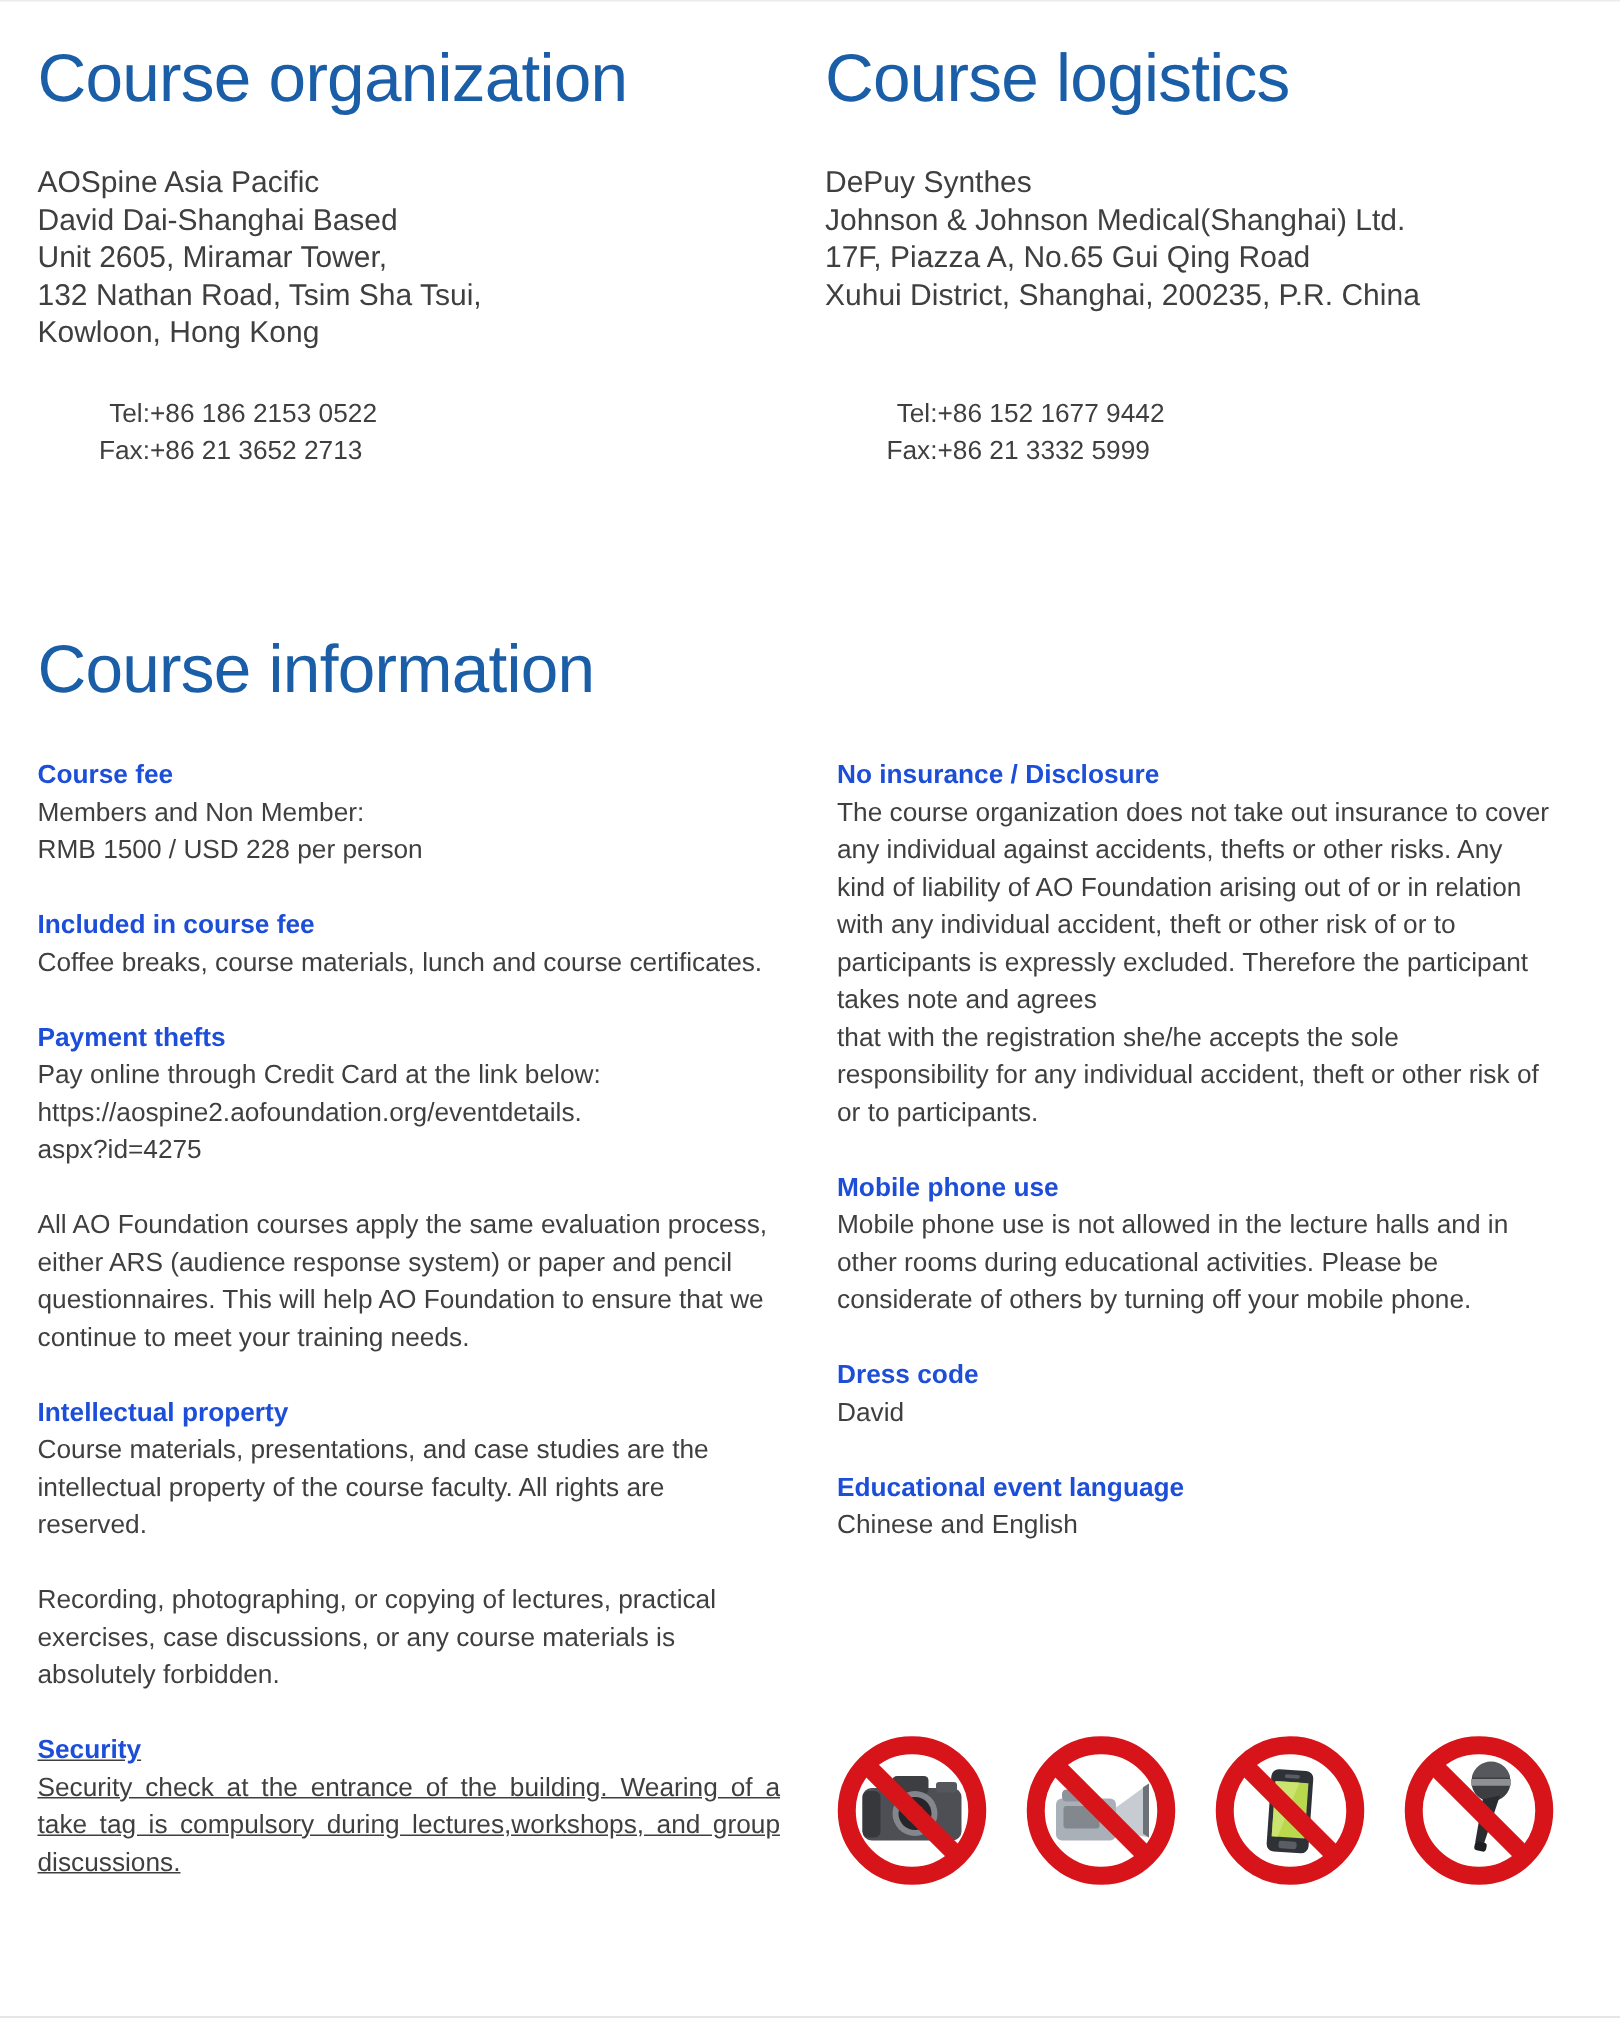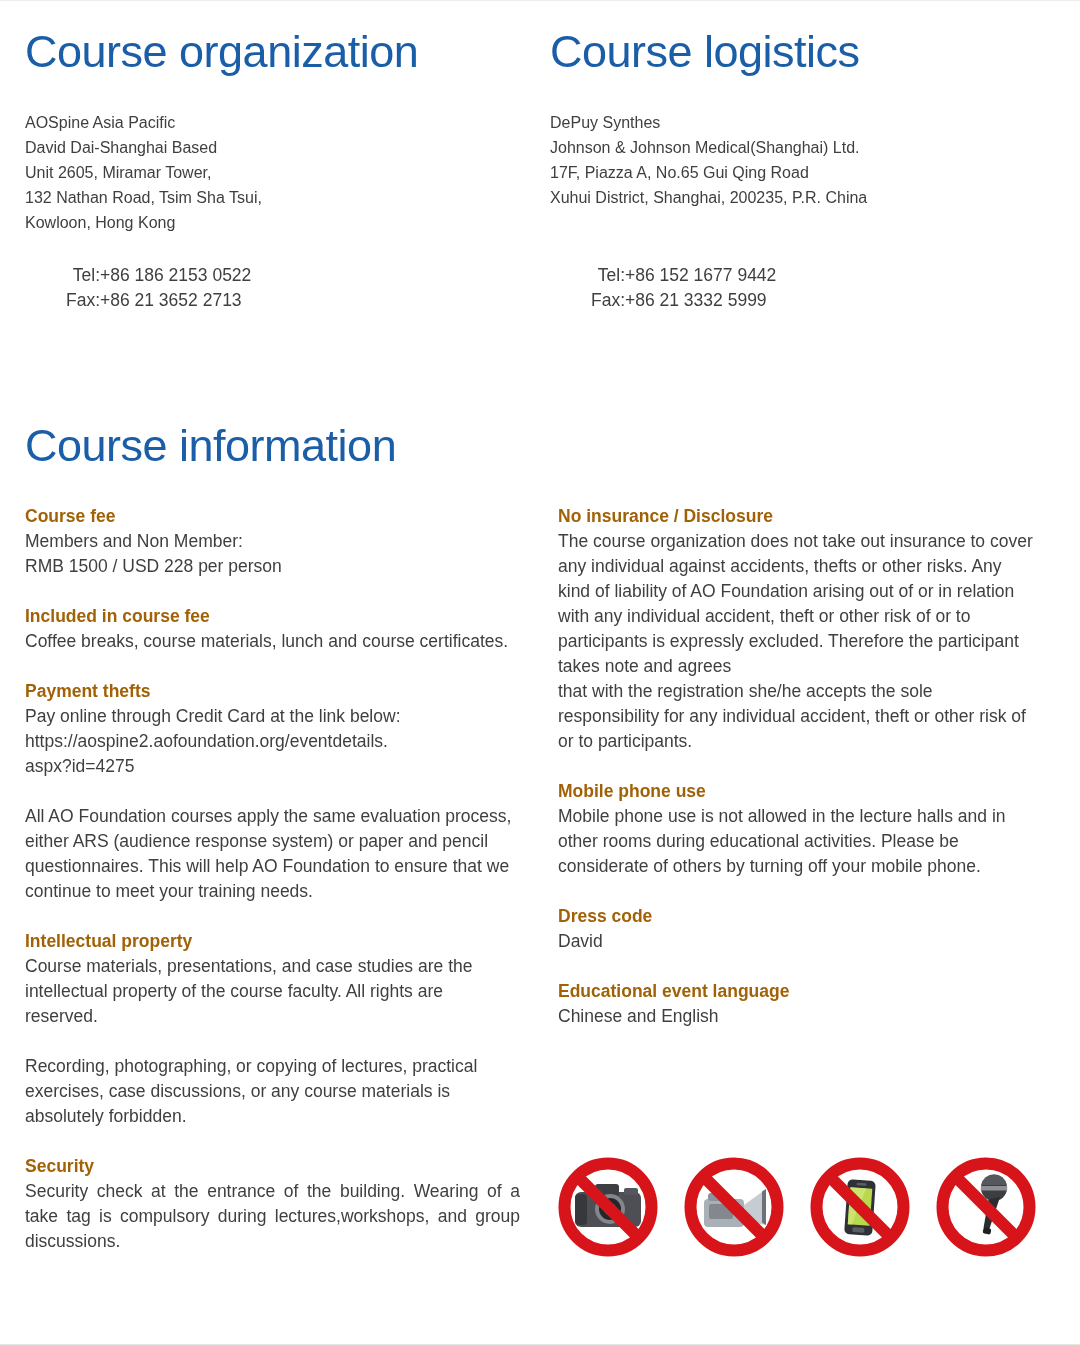--- a/index.html
+++ b/index.html
@@ -27,47 +27,47 @@
     margin:0;
     font-size:45px;
     line-height:54px;
     font-weight:400;
     color:#1b5ea8;
     letter-spacing:-0.5px;
   }
   .address {
     margin-top:31px;
     height:127px;
-    font-size:16px;
+    font-size:20px;
     line-height:25px;
     white-space:pre-line;
   }
   .contacts { margin-top:26px; font-size:17.5px; line-height:25px; }
   .contact-row { display:flex;text-align:right; }
   .contact-label { width:75px; flex:0 0 75px; }
 
   .info-title-wrap { padding:0 45px 0 25px; margin-top:106px; }
 
   .info-grid {
     display:grid;
     grid-template-columns:495px 477px;
     column-gap:38px;
     padding:0 45px 0 25px;
     margin-top:31px;
     font-size:17.5px;
     line-height:25px;
   }
   .section { margin-bottom:25px; }
-  .section:last-child { margin-bottom:0; }
+  .section:last-child { margin-bottom:0;text-decoration:underline; }
   .section h3 {
     margin:0;
     font-size:17.5px;
     line-height:25px;
     font-weight:700;
-    color:#a16207;
+    color:#1d4ed8;
   }
   .section p { margin:0; white-space:pre-line; }
   .section p.justify { text-align:justify; }
   .section p.para-gap { margin-top:25px; }
 
   .icons-row {
     display:flex;
     gap:26px;
     margin-top:128px;
   }

